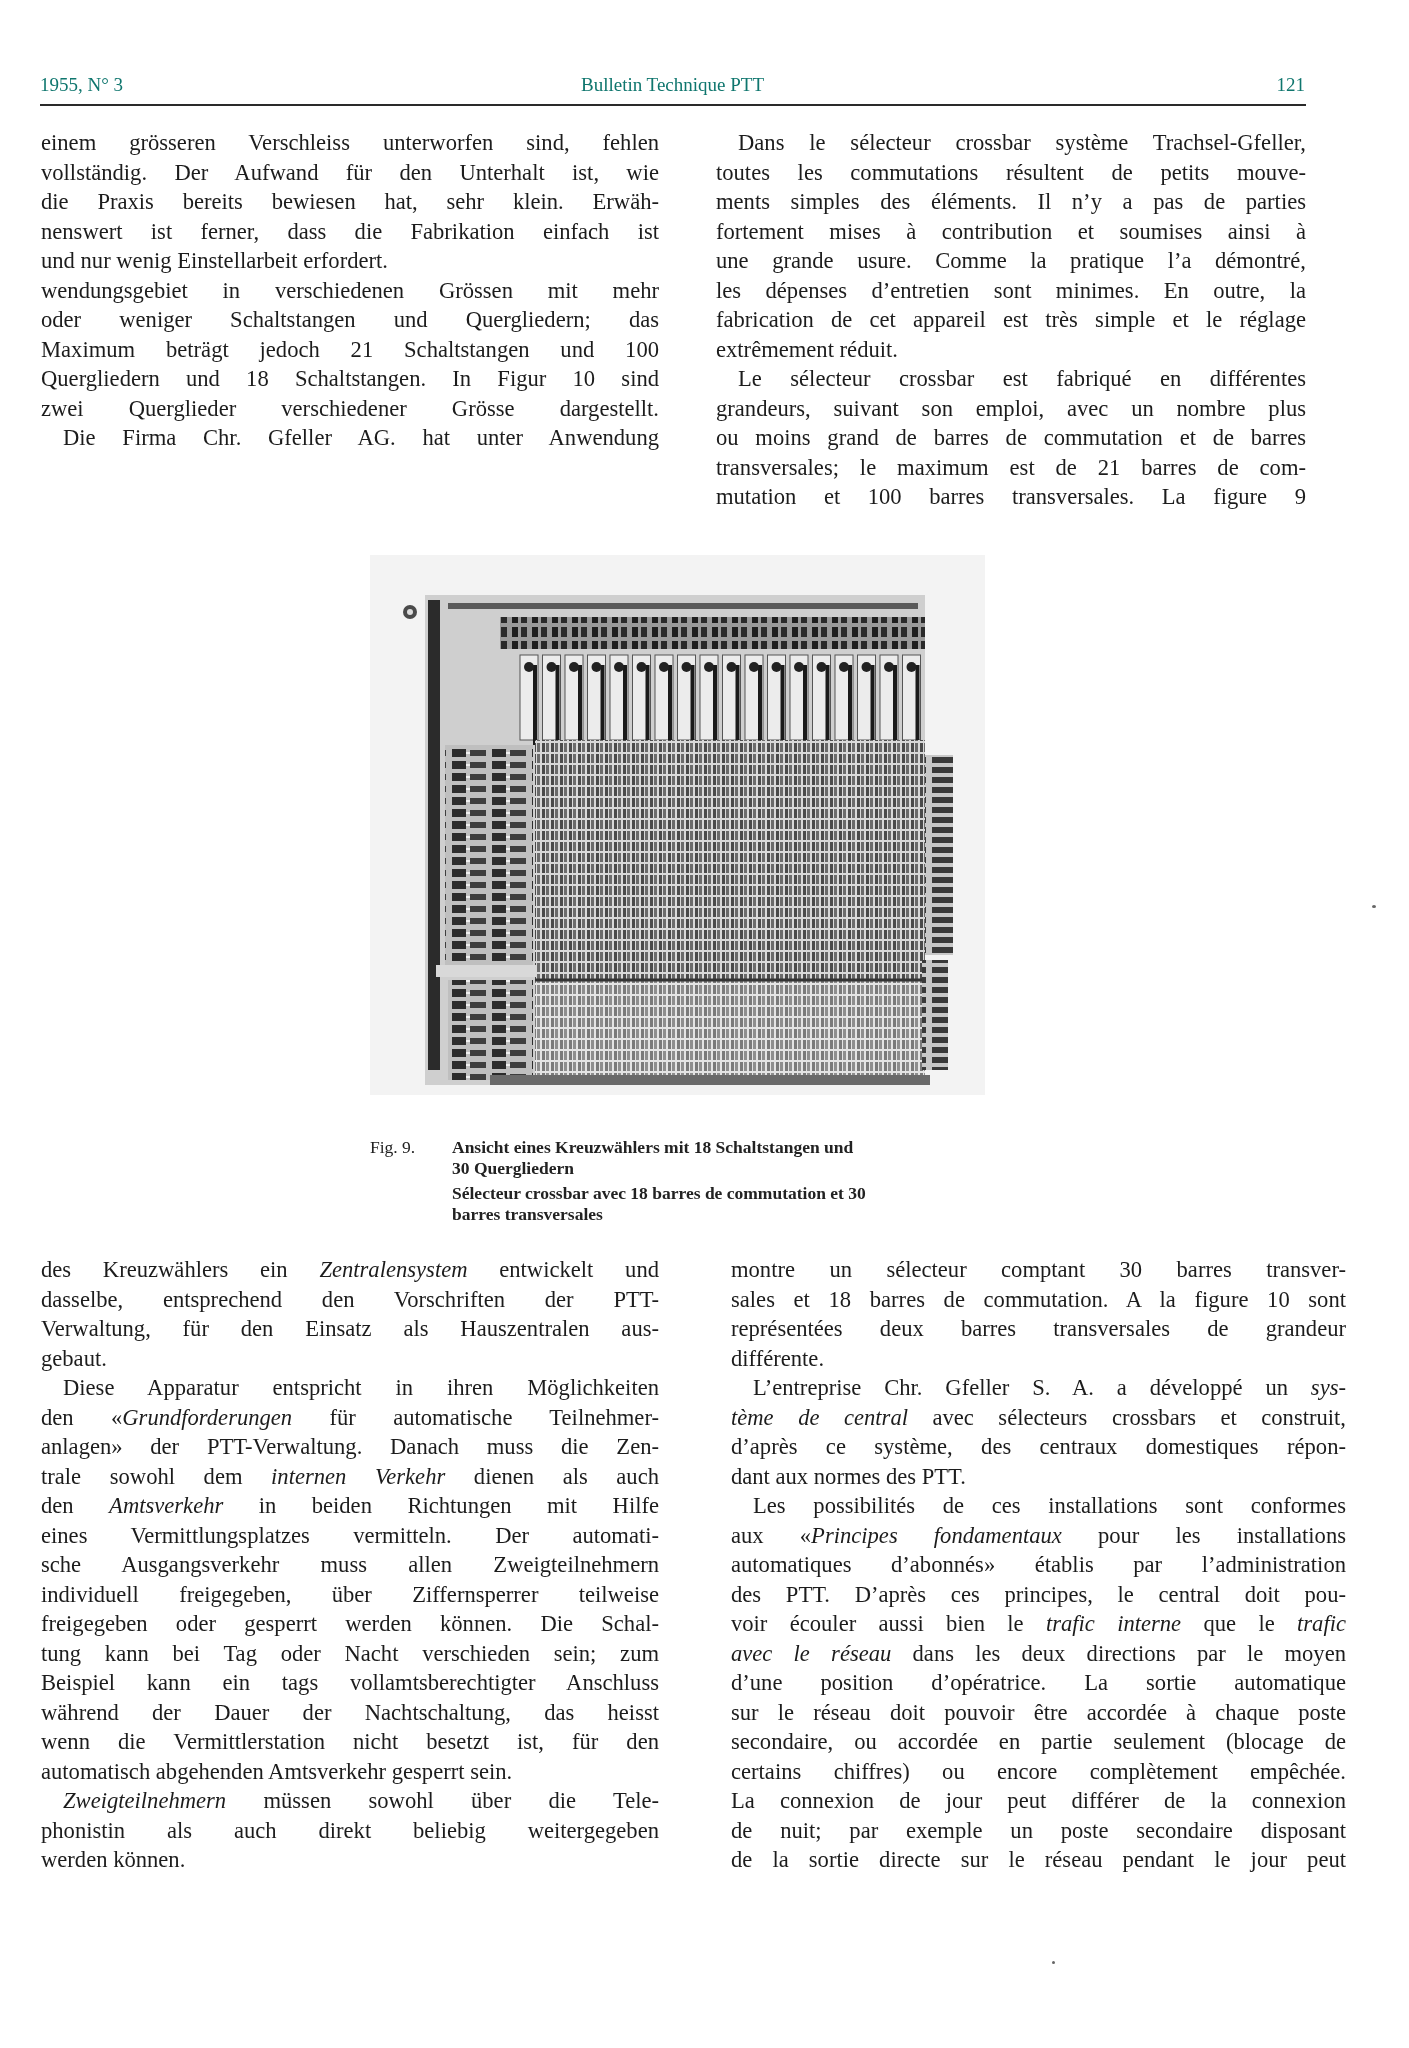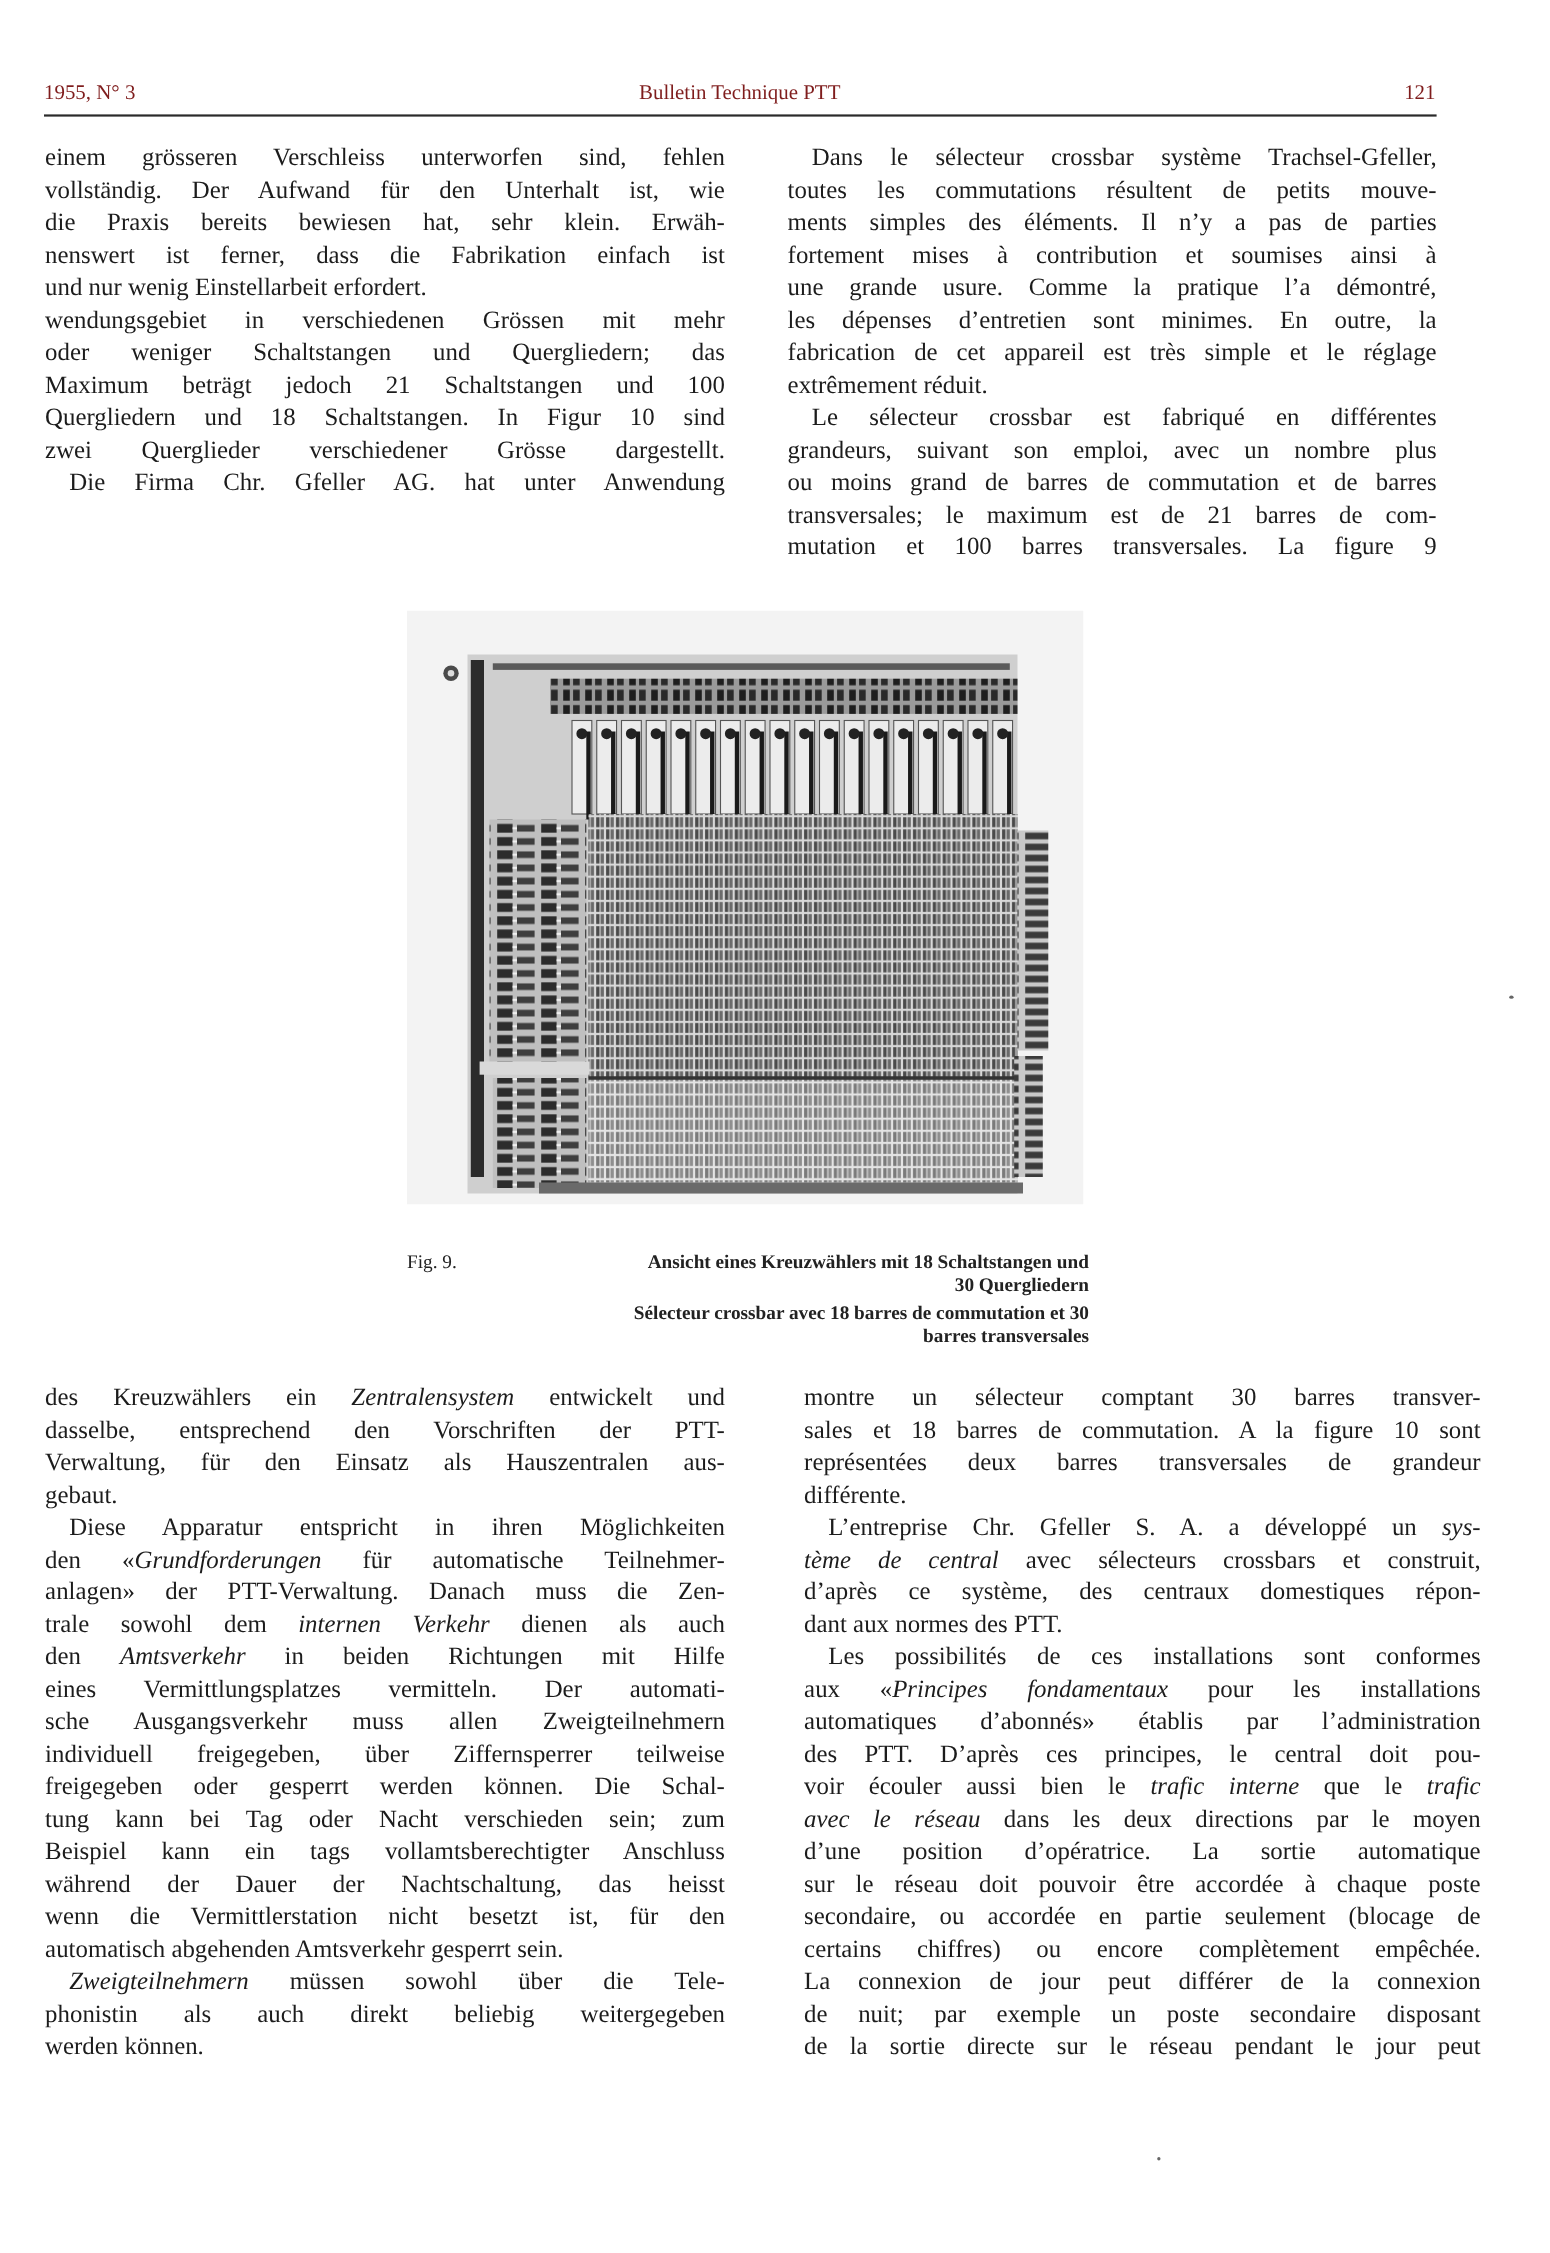--- a/index.html
+++ b/index.html
@@ -1,35 +1,35 @@
 <!DOCTYPE html>
 <html><head>
 <meta charset="utf-8">
 <style>
   html, body { margin: 0; padding: 0; background: #ffffff; }
   body { width: 1409px; height: 2048px; position: relative; overflow: hidden;
          font-family: "DejaVu Serif", "Liberation Serif", serif; color: #1b1b1b; }
   .header { position: absolute; left: 40px; top: 74px; width: 1265px; height: 30px;
-            font-family: "Liberation Serif", serif; font-size: 19px; color: #7f1d1d; }
+            font-family: "Liberation Serif", serif; font-size: 19px; color: #0f766e; }
   .header .left { position: absolute; left: 0; top: 0; }
   .header .center { position: absolute; left: 0; right: 0; top: 0; text-align: center; }
   .header .right { position: absolute; right: 0; top: 0; }
   .rule { position: absolute; left: 40px; top: 104px; width: 1266px; height: 2px; background: #2a2a2a; }
   .col { position: absolute; font-family: "Liberation Serif", serif; font-size: 22.6px;
          line-height: 29.5px; color: #1c1c1c; }
   .col .line { display: block; text-align: justify; text-align-last: justify; white-space: nowrap; }
   .col .line.last { text-align-last: left; }
   .col-a-top { left: 41px; top: 128px; width: 618px; }
   .col-b-top { left: 716px; top: 128px; width: 590px; }
   .col-a-bot { left: 41px; top: 1255px; width: 618px; }
   .col-b-bot { left: 691px; top: 1255px; width: 615px; margin-left: 40px; }
   .in { padding-left: 22px; }
   .figure { position: absolute; left: 370px; top: 555px; width: 615px; height: 540px; }
   .caption { position: absolute; left: 370px; top: 1137px; width: 620px;
-             font-family: "Liberation Serif", serif; font-size: 17.5px; line-height: 21px; color: #222; text-align: right; }
+             font-family: "Liberation Serif", serif; font-size: 17.5px; line-height: 21px; color: #222; }
   .caption .lbl { position: absolute; left: 0; top: 0; }
   .caption .body { margin-left: 82px; font-weight: bold; }
   .caption .fr { margin-top: 4px; }
   .speck { position: absolute; width: 4px; height: 3px; background: #666; border-radius: 50%; }
   i { font-style: italic; }
 </style>
 </head>
 <body>
 
 <div class="header">

